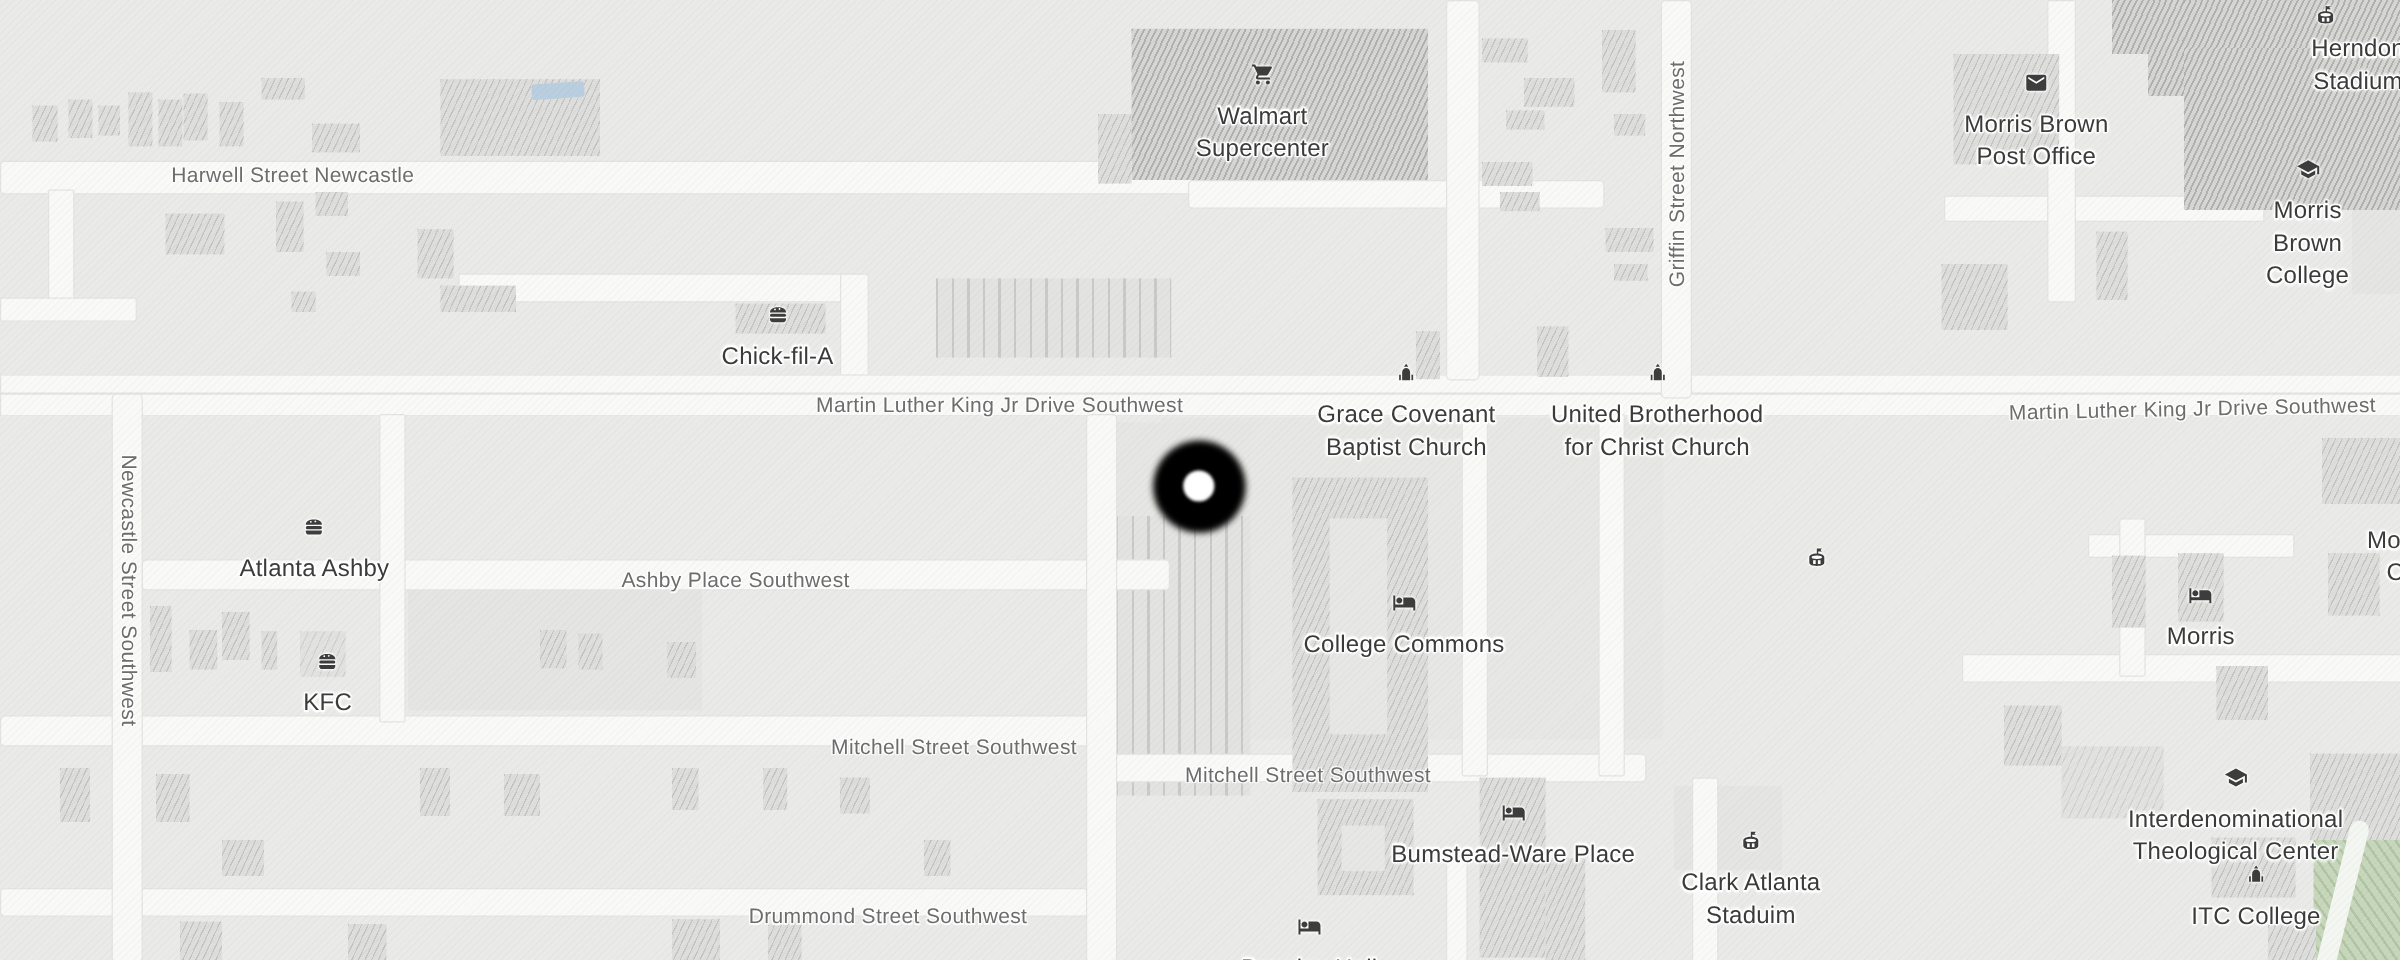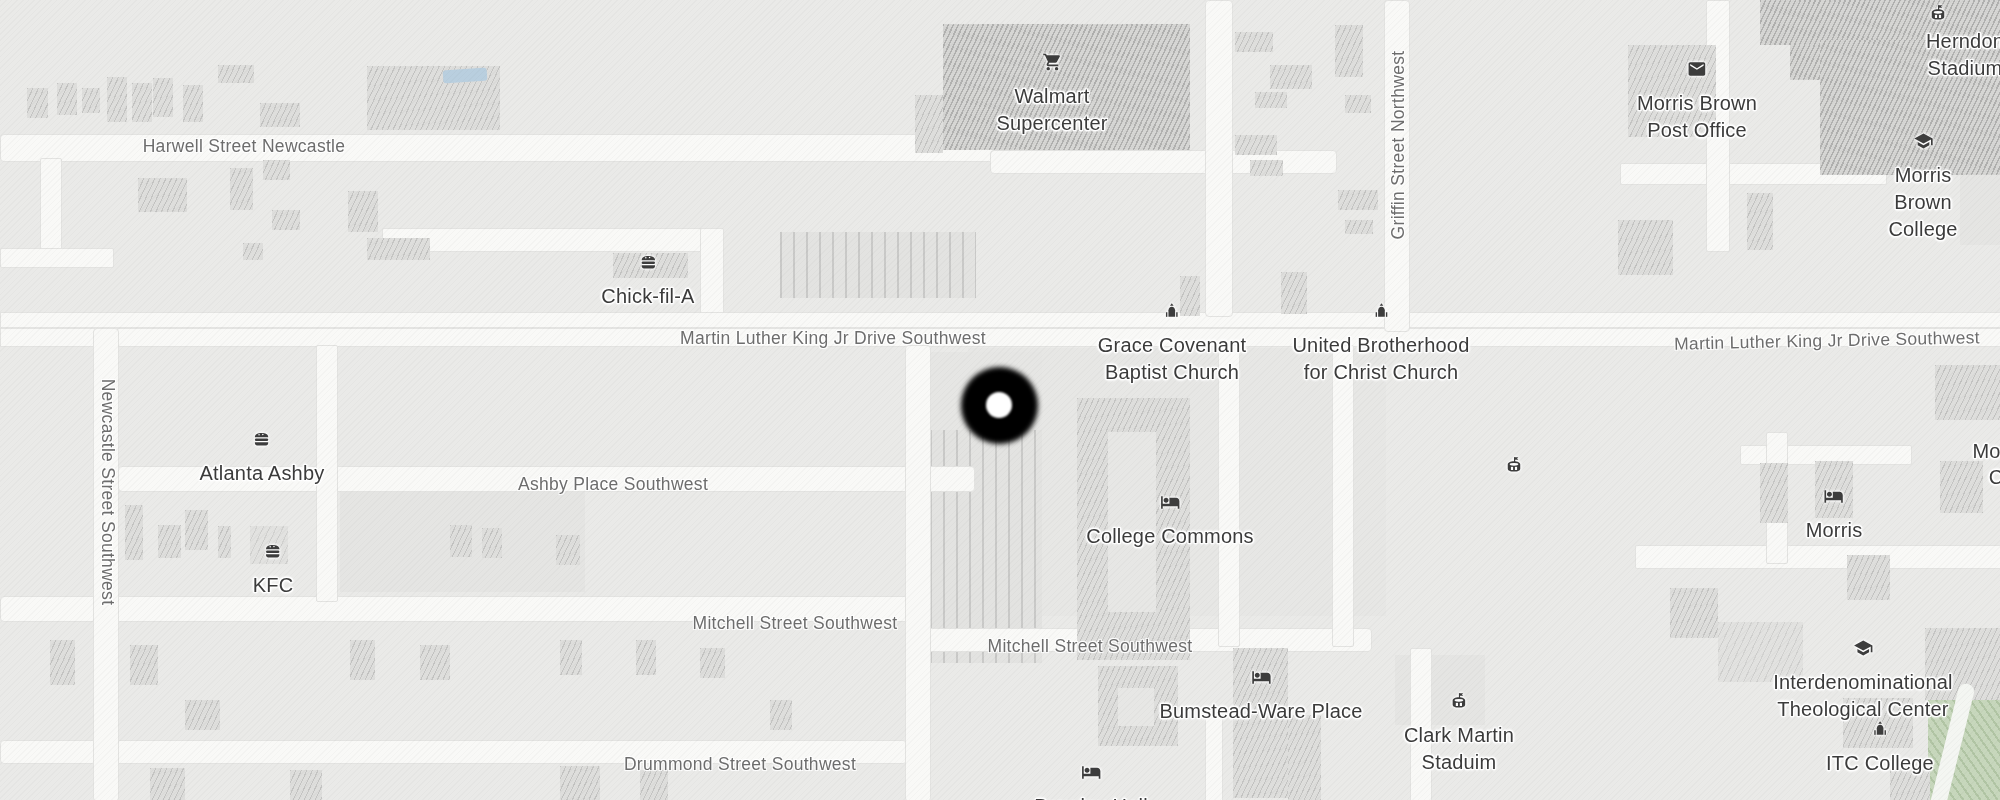--- a/index.html
+++ b/index.html
@@ -313,21 +313,21 @@
   <span><svg class="pic">
         <use href="#i-bed"></use>
       </svg></span>
   <span class="poi-name">Bumstead-Ware Place</span>
 </div>
 
 <div class="poi" style="left:1459px;top:691px;">
   <span><svg class="pic">
         <use href="#i-stadium"></use>
       </svg></span>
-  <span class="poi-name">Clark Martin
+  <span class="poi-name">Clark Atlanta
 Staduim</span>
 </div>
 
 <div class="poi" style="left:1835px;top:638px;margin-left:28px;">
   <span><svg class="pic">
         <use href="#i-school"></use>
       </svg></span>
   <span class="poi-name">Interdenominational
 Theological Center</span>
 </div>

